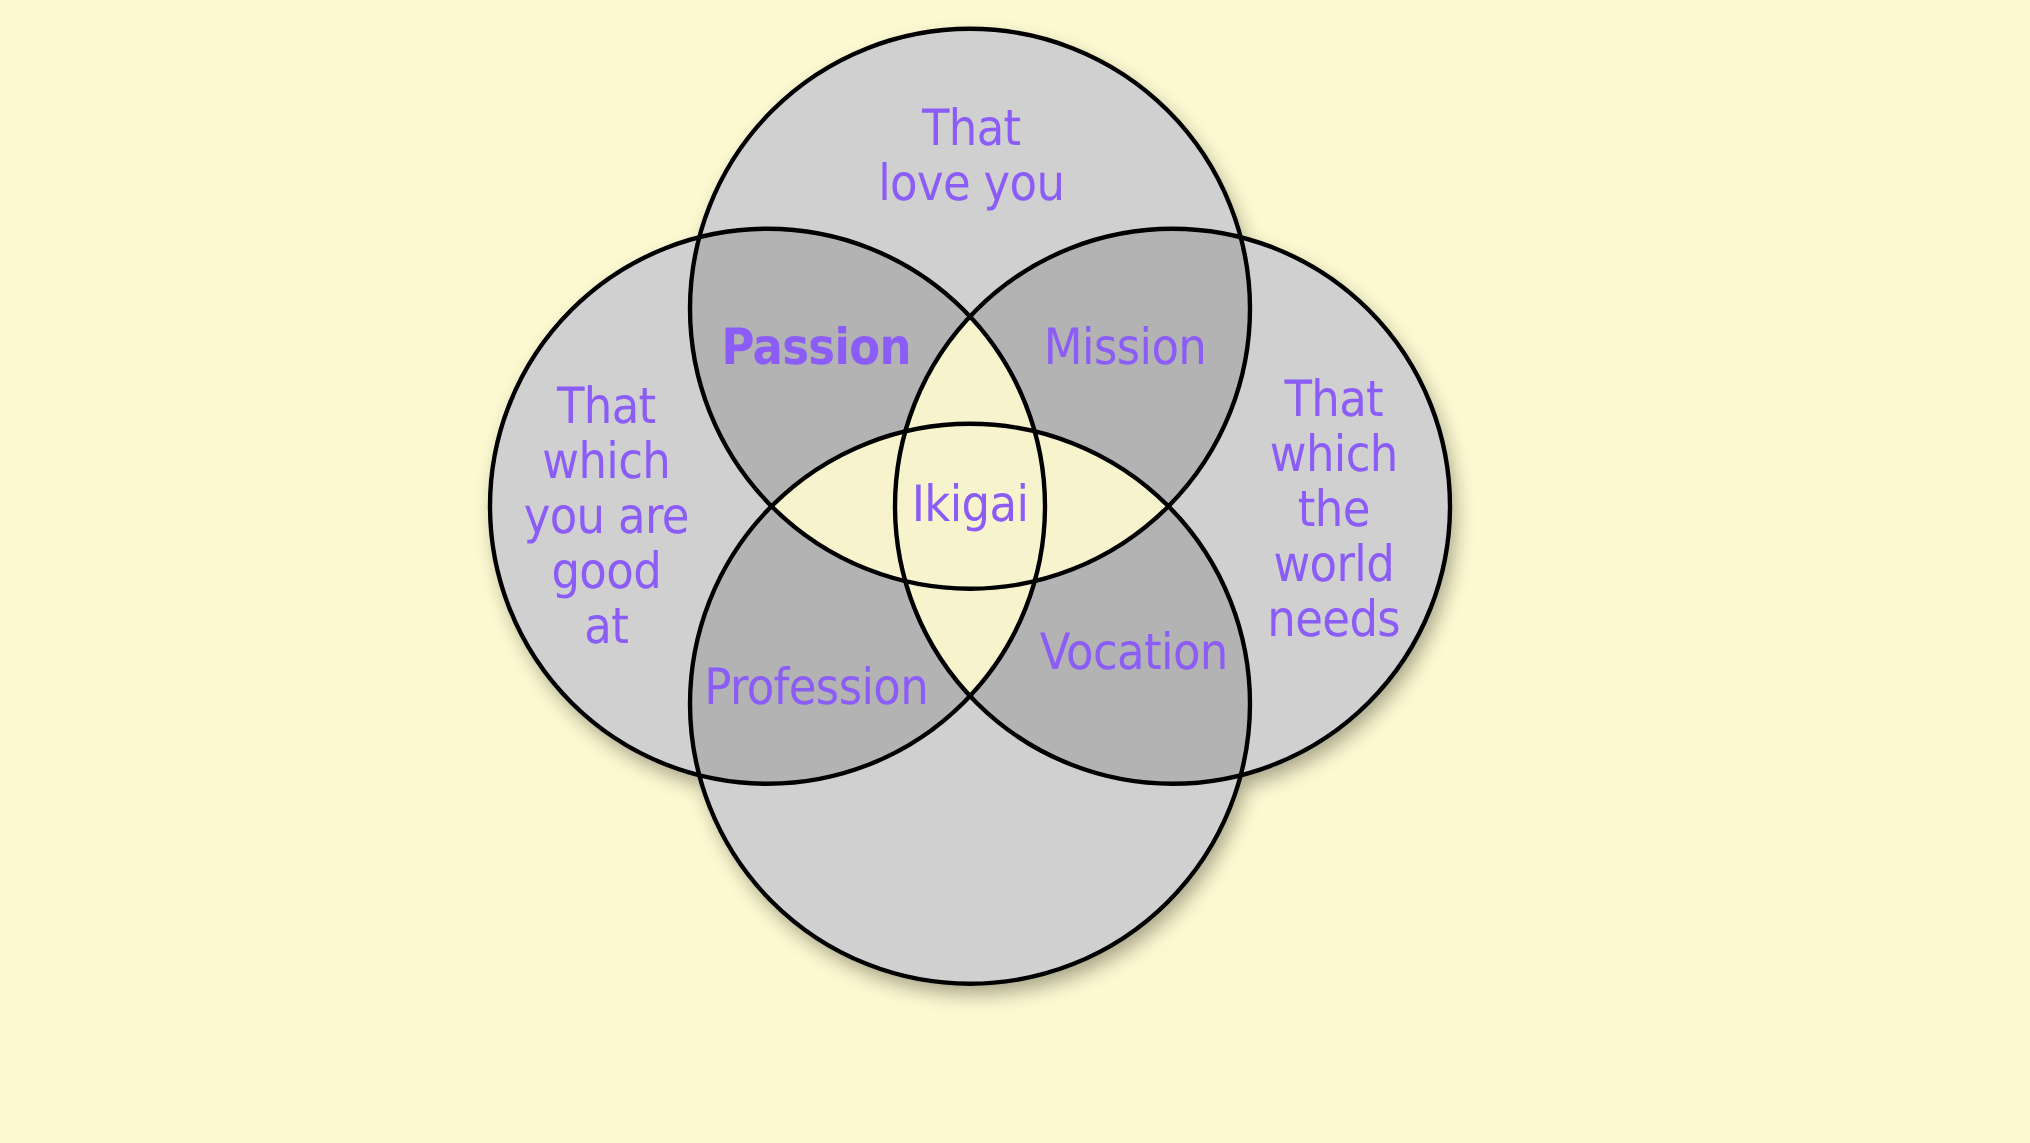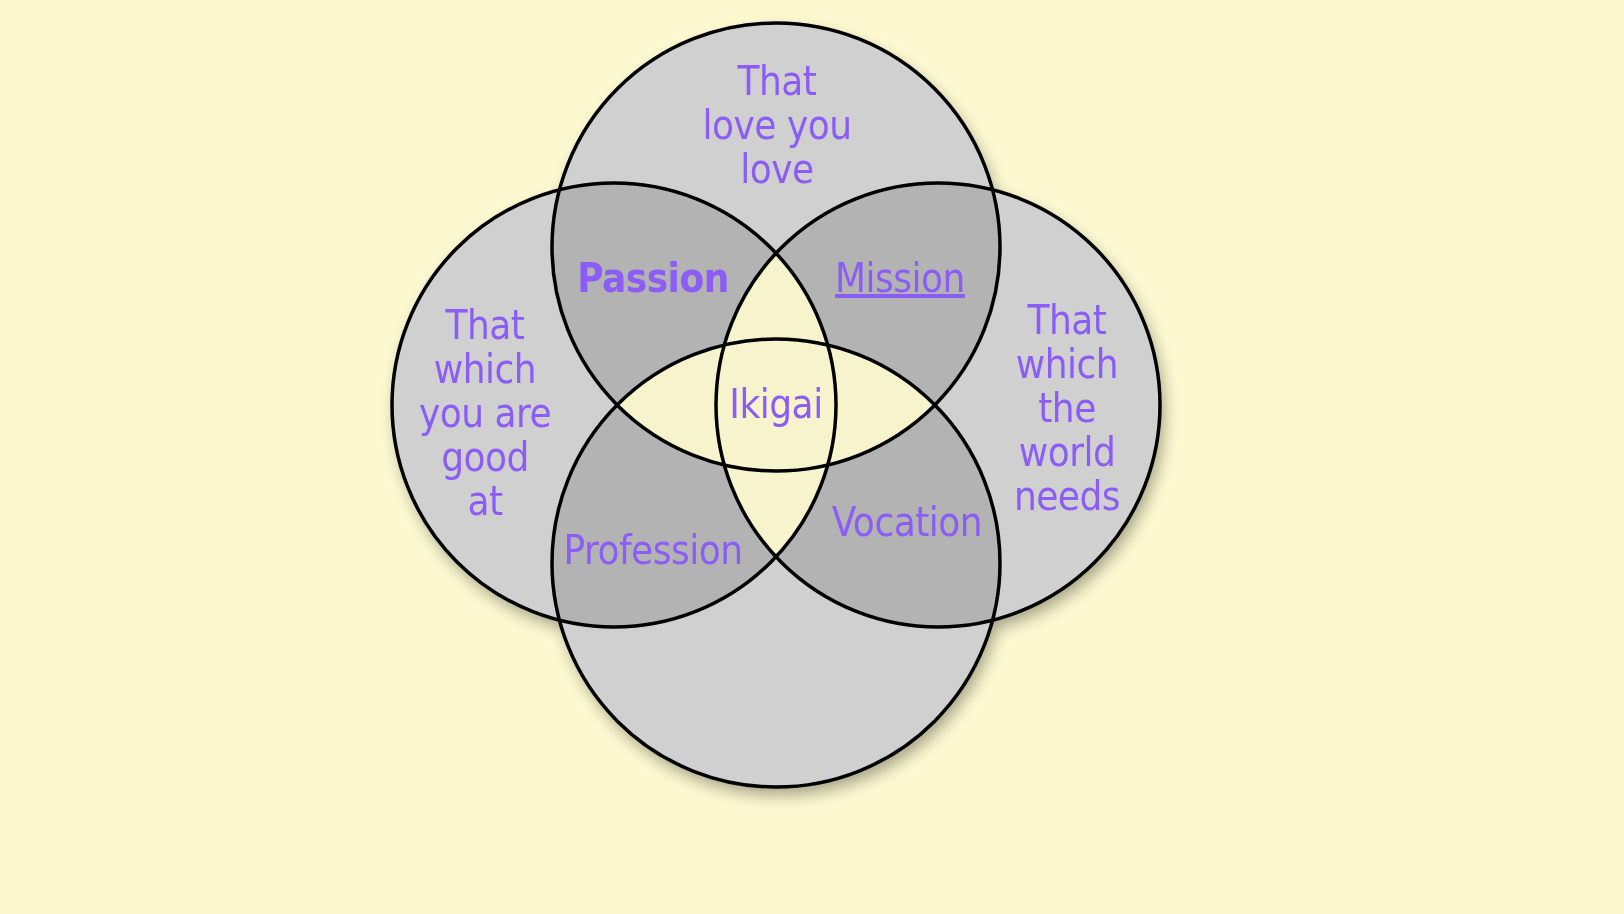--- a/index.html
+++ b/index.html
@@ -71,36 +71,35 @@
     <circle cx="776" cy="247" r="224"></circle>
     <circle cx="614" cy="405" r="222"></circle>
     <circle cx="938" cy="405" r="222"></circle>
     <circle cx="776" cy="563" r="224"></circle>
   </g>
 </svg>
 
 <div class="lbl" style="left:777px;top:125px;">
   <span>That</span>
     <span>love you</span>
-    <span>love</span>
 </div>
 <div class="lbl" style="left:485px;top:413px;">
   <span>That</span>
     <span>which</span>
     <span>you are</span>
     <span>good</span>
     <span>at</span>
 </div>
 <div class="lbl" style="left:1067px;top:408px;">
   <span>That</span>
     <span>which</span>
     <span>the</span>
     <span>world</span>
     <span>needs</span>
 </div>
 <div class="lbl" style="left:776px;top:692px;">
 </div>
 
 <div class="lbl" style="left:653px;top:278px;font-weight:bold;">Passion</div>
-<div class="lbl" style="left:900px;top:278px;text-decoration:underline;">Mission</div>
+<div class="lbl" style="left:900px;top:278px;">Mission</div>
 <div class="lbl" style="left:653px;top:550px;">Profession</div>
 <div class="lbl" style="left:907px;top:522px;">Vocation</div>
 <div class="lbl" style="left:776px;top:404px;">Ikigai</div>
 
 </body></html>

